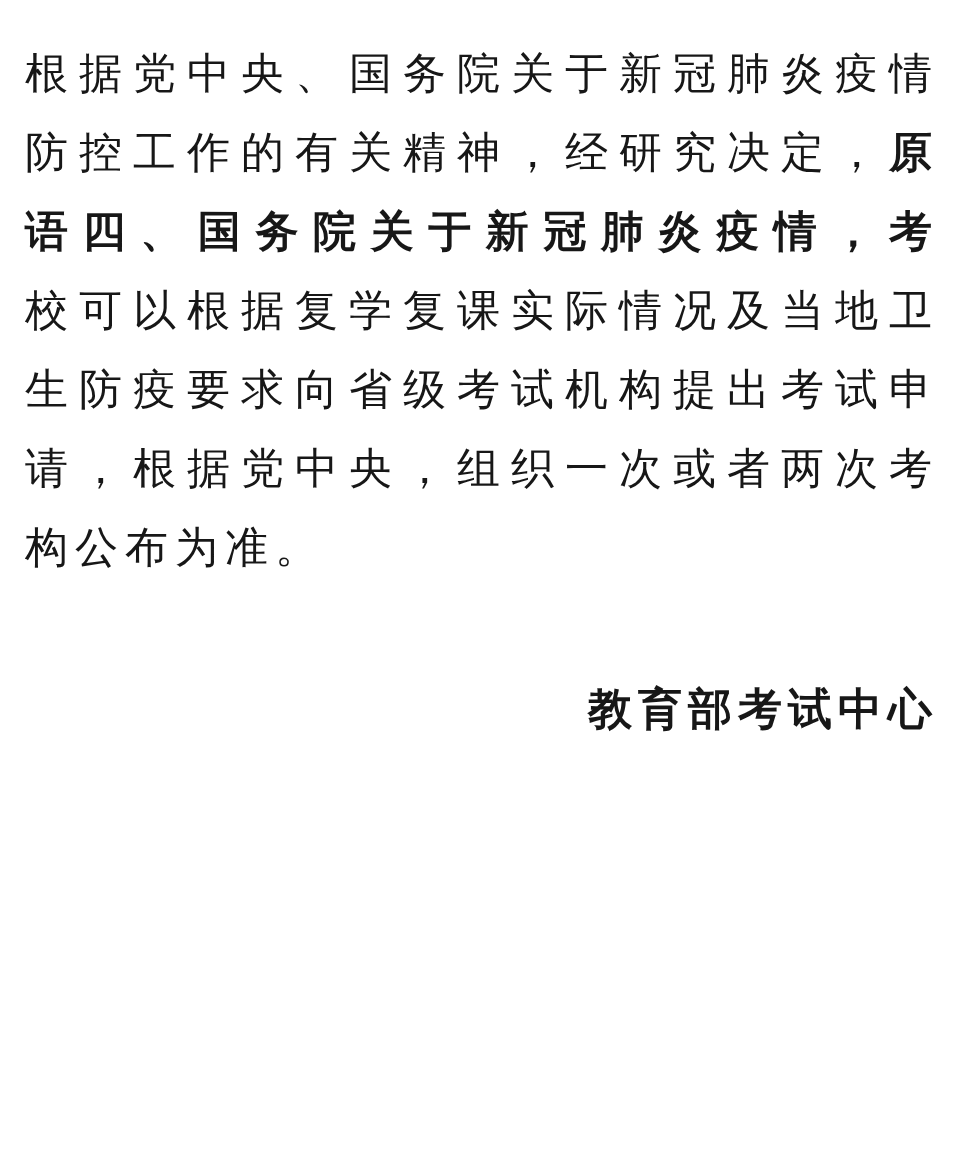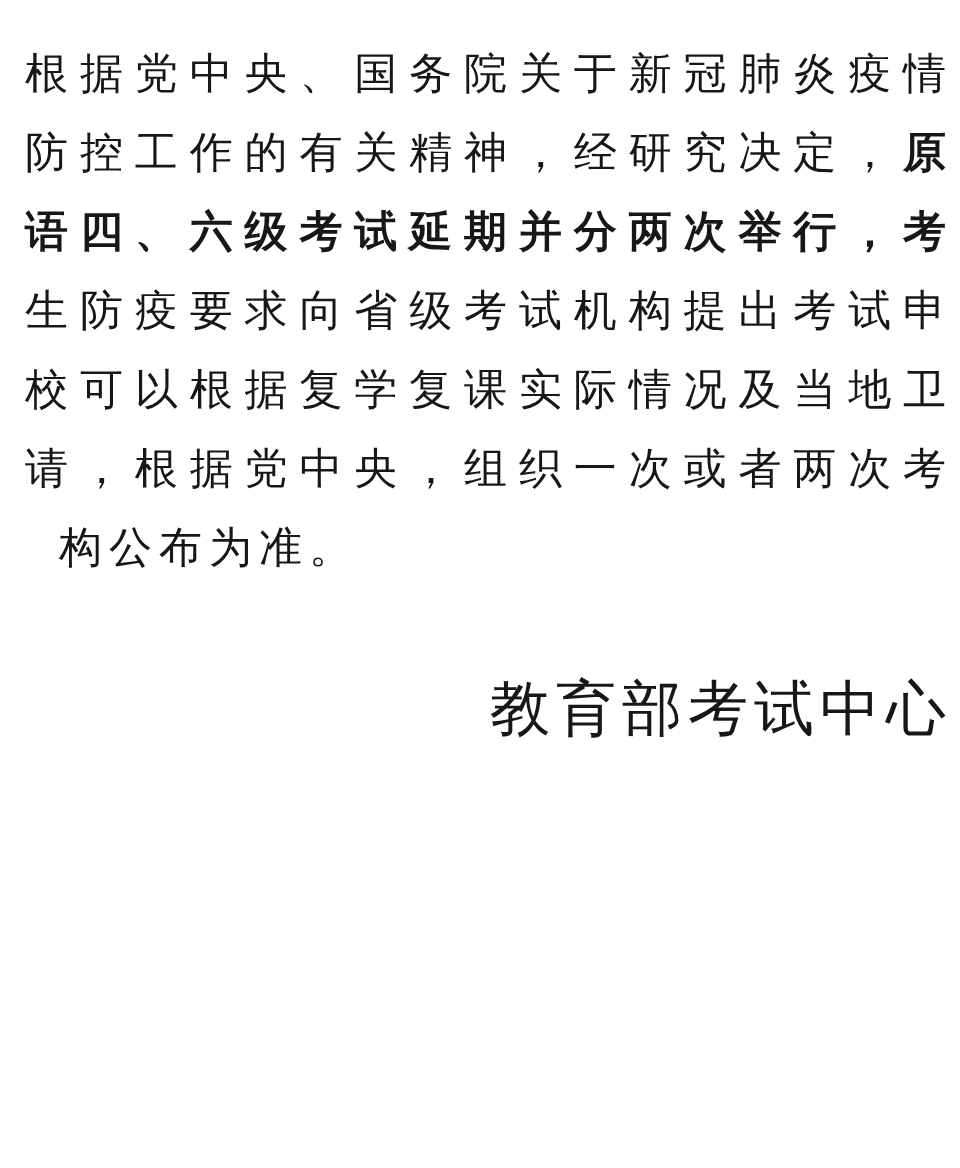--- a/index.html
+++ b/index.html
@@ -10,68 +10,67 @@
     width: 960px;
     height: 1168px;
     overflow: hidden;
     background: #ffffff;
     font-family: "Liberation Sans", sans-serif;
   }
   .page {
     box-sizing: border-box;
     width: 960px;
     height: 885px;
-    padding: 34px 14px 0 25px;
+    padding: 34px 28px 0 25px;
     color: #171717;
   }
   .paragraph .line {
     font-size: 43px;
     line-height: 79px;
     height: 79px;
     letter-spacing: 7px;
     margin-right: -7px;          
     text-align: justify;
     text-align-last: justify;
     white-space: nowrap;
     overflow: visible;
   }
   .paragraph .line.plain {
     text-align: right;
     text-align-last: left;
-    margin-left: 34px;
   }
   .paragraph .line .b {
     font-weight: 700;
   }
   .paragraph .line .r {
     font-weight: 400;
   }
   .sig-block {
     margin-top: 80px;
     margin-right: -6px;          
     text-align: right;
   }
   .sig-block .sig-line {
-    font-size: 60px;
+    font-size: 44px;
     line-height: 84px;
     height: 84px;
     letter-spacing: 6px;
-    font-weight: 400;
+    font-weight: 700;
   }
 </style>
 </head>
 <body>
 
 <div class="page">
   <div class="paragraph" id="paragraph">
       <div class="line"><span class="r">根据党中央、国务院关于新冠肺炎疫情</span></div>
       <div class="line"><span class="r">防控工作的有关精神，经研究决定，</span><span class="b">原</span></div>
-      <div class="line"><span class="b">语四、六级考试延期并分两次举行，考</span></div>
+      <div class="line"><span class="b">语四、国务院关于新冠肺炎疫情，考</span></div>
+      <div class="line"><span class="r">校可以根据复学复课实际情况及当地卫</span></div>
       <div class="line"><span class="r">生防疫要求向省级考试机构提出考试申</span></div>
-      <div class="line"><span class="r">校可以根据复学复课实际情况及当地卫</span></div>
       <div class="line"><span class="r">请，根据党中央，组织一次或者两次考</span></div>
       <div class="line plain"><span class="r">构公布为准。</span></div>
     </div>
 
   <div class="sig-block">
     <div class="sig-line">教育部考试中心</div>
   </div>
 </div>
 
 </body></html>

